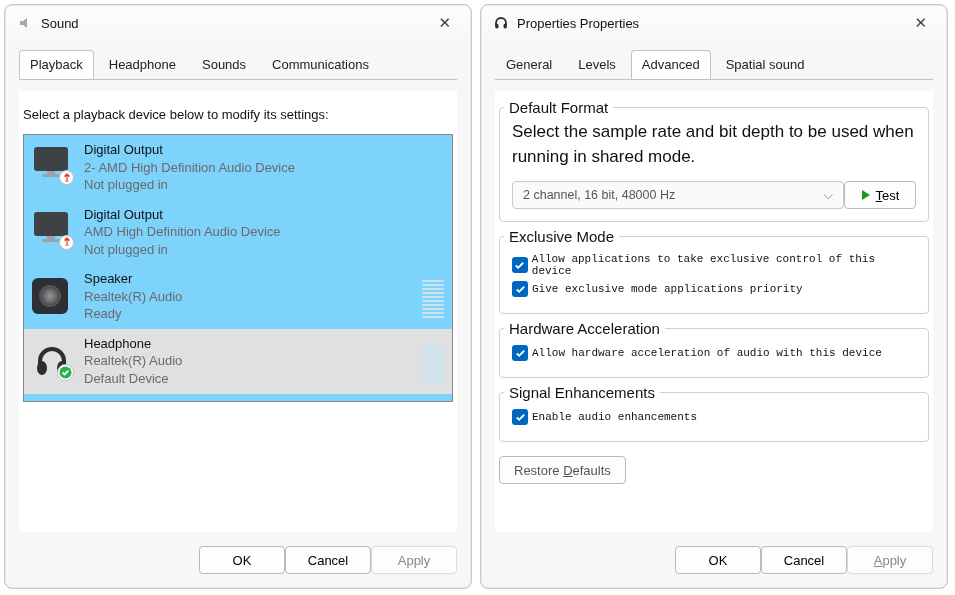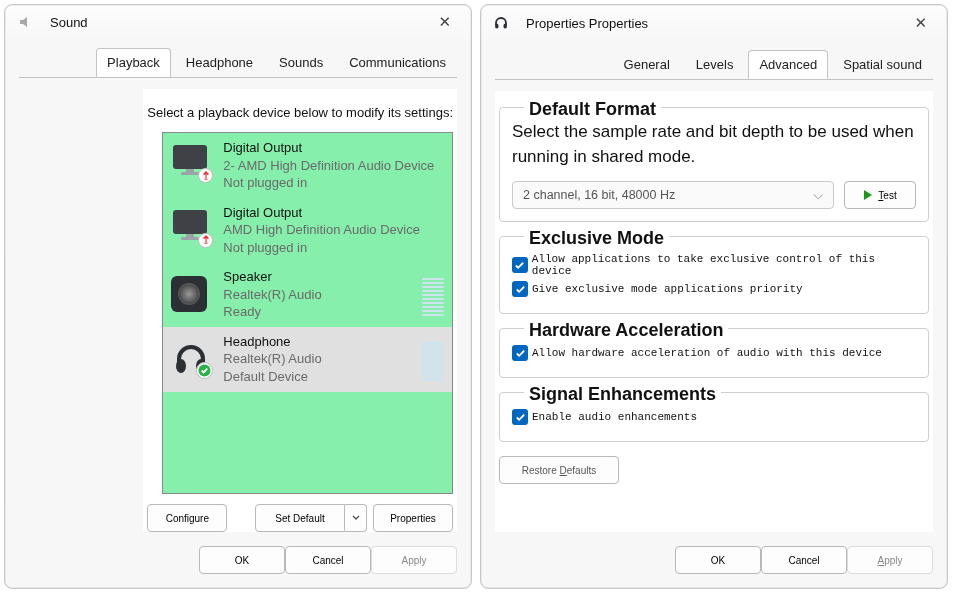--- a/index.html
+++ b/index.html
@@ -5,35 +5,35 @@
     * { box-sizing: border-box; margin: 0; padding: 0; }
     body { font-family: "Segoe UI", Tahoma, sans-serif; font-size: 12.5px; background: #fff; color: #111; }
     .workspace { display: flex; gap: 8px; padding: 4px; }
     .win {
       width: 468px; height: 585px; border: 1px solid #c9c9c9; border-radius: 8px;
       background: linear-gradient(#fdfdfd, #f7f7f7 36px, #f7f7f7);
       display: flex; flex-direction: column; overflow: hidden;
       box-shadow: 0 0 0 0.5px #d8d8d8 inset;
     }
     .titlebar { height: 36px; display: flex; align-items: center; padding: 0 10px 0 12px; position: relative; }
-    .titlebar .title { font-size: 13px; margin-left: 17px; color: #111; }
+    .titlebar .title { font-size: 13px; margin-left: 8px; color: #111; }
     .titlebar .close { margin-left: auto; font-size: 15px; color: #444; padding: 2px 10px; }
     .tit-icon { width: 16px; height: 16px; display: inline-flex; align-items: center; justify-content: center; }
-    .body { flex: 1; padding: 8px 14px 0; display: flex; flex-direction: column; position: relative; align-items: flex-end; }
+    .body { flex: 1; padding: 8px 14px 0; display: flex; flex-direction: column; position: relative; }
     .tabs { display: flex; gap: 4px; margin-bottom: 12px; }
     .tab {
       padding: 6px 10px 6px; border: 1px solid transparent; border-bottom: none;
       border-radius: 4px 4px 0 0; font-size: 13px; cursor: default; color: #222;
       position: relative; top: 1px;
     }
     .tab.active { background: #fff; border-color: #c3c3c3; border-bottom: 2px solid #fff; }
     .tabs::after { content: ""; position: absolute; left: 14px; right: 14px; top: 38px; height: 1px; background: #c3c3c3; }
     .panel { background: #fff; padding: 14px 4px 0; flex: 1; position: relative; }
     .desc { margin: 2px 0 12px 0; font-size: 13px; }
-    .device-list { border: 1px solid #888; background: #86efac; height: 362px; overflow: auto; margin-left: 15px; }
+    .device-list { border: 1px solid #888; background: #7dd3fc; height: 268px; overflow: auto; }
     .device { display: flex; align-items: flex-start; padding: 6px 8px; border-bottom: 0; position: relative; }
     .device.selected { background: #e0e0e0; }
     .dev-icon { width: 44px; height: 50px; position: relative; margin-right: 8px; }
     .dev-icon .mon {
       width: 34px; height: 24px; background: #3e4246; border-radius: 3px; margin-top: 6px; margin-left: 2px;
       position: relative;
     }
     .dev-icon .mon::after {
       content: ""; position: absolute; bottom: -6px; left: 50%; transform: translateX(-50%);
       width: 18px; height: 3px; background: #9ca2a8; border-radius: 2px;
@@ -65,36 +65,36 @@
     .dev-text .name { font-size: 13px; color: #111; }
     .dev-text .sub { font-size: 13px; color: #6a6a6a; }
     .vu {
       width: 22px; height: 46px; margin-top: 2px; display: flex; flex-direction: column; justify-content: flex-end;
       gap: 1.5px;
     }
     .vu .bar { height: 2.5px; background: #cde3ee; border-radius: 1px; }
     .sound-row { display: flex; gap: 6px; margin-top: 10px; align-items: center; }
     .btn {
       height: 28px; padding: 0 14px; border: 1px solid #b9b9b9; border-radius: 4px;
-      background: #fdfdfd; font-family: inherit; font-size: 10px; cursor: default;
+      background: #fdfdfd; font-family: inherit; font-size: 13px; cursor: default;
       min-width: 80px; display: inline-flex; align-items: center; justify-content: center;
     }
     .btn.ghost { color: #888; border-color: #dcdcdc; }
     .btn.wide { min-width: 86px; }
     .split { display: flex; }
     .split .btn { border-radius: 4px 0 0 4px; min-width: 90px; }
     .split .drop { width: 22px; border: 1px solid #b9b9b9; border-left: none; border-radius: 0 4px 4px 0; background: #fdfdfd; display: flex; align-items: center; justify-content: center; }
     .ok-row { display: flex; justify-content: flex-end; padding: 14px 14px 14px; }
     .group {
       border: 1px solid #cfcfcf; border-radius: 4px; padding: 12px 12px; margin-bottom: 14px;
       position: relative;
     }
-    .gtitle { position: absolute; top: -9px; left: 24px; background: #fff; padding: 0 5px; font-size: 18px; font-weight: bold; }
+    .gtitle { position: absolute; top: -9px; left: 4px; background: #fff; padding: 0 5px; font-size: 15px; }
     .para { font-size: 17px; line-height: 1.45; margin-bottom: 12px; }
-    .format-row { display: flex; gap: 10px; }
+    .format-row { display: flex; }
     .select {
       flex: 1; height: 28px; border: 1px solid #c9c9c9; border-radius: 4px; background: #fafafa;
       display: flex; align-items: center; padding: 0 10px; color: #555; position: relative;
     }
     .select .chev { margin-left: auto; color: #888; }
     .test-btn { min-width: 72px; }
     .play { margin-right: 5px; display: inline-flex; }
     .play svg { width: 10px; height: 10px; }
     .cb-row { display: flex; align-items: center; gap: 4px; font-size: 11px; margin: 4px 0; font-family: Liberation Mono, monospace; }
     .cb {
@@ -217,33 +217,20 @@
                 <div class="bar"></div>
                 <div class="bar"></div>
                 <div class="bar"></div>
               <div class="bar"></div>
                 <div class="bar"></div>
             </div>
           </div>
 
         </div>
 
-        <div class="sound-row">
-          <button class="btn">Configure</button>
-          <div style="flex:1"></div>
-          <div class="split">
-            <button class="btn">Set Default</button>
-            <div class="drop">
-              <svg width="8" height="8" viewBox="0 0 8 8">
-                  <path d="M1 2l3 3 3-3" fill="none" stroke="#555" stroke-width="1.4"></path>
-                </svg>
-            </div>
-          </div>
-          <button class="btn">Properties</button>
-        </div>
       </div>
     </div>
     <div class="ok-row">
       <button class="btn wide">OK</button>
       <button class="btn wide">Cancel</button>
       <button class="btn wide ghost">Apply</button>
     </div>
   </div>
 
   <div class="win">

